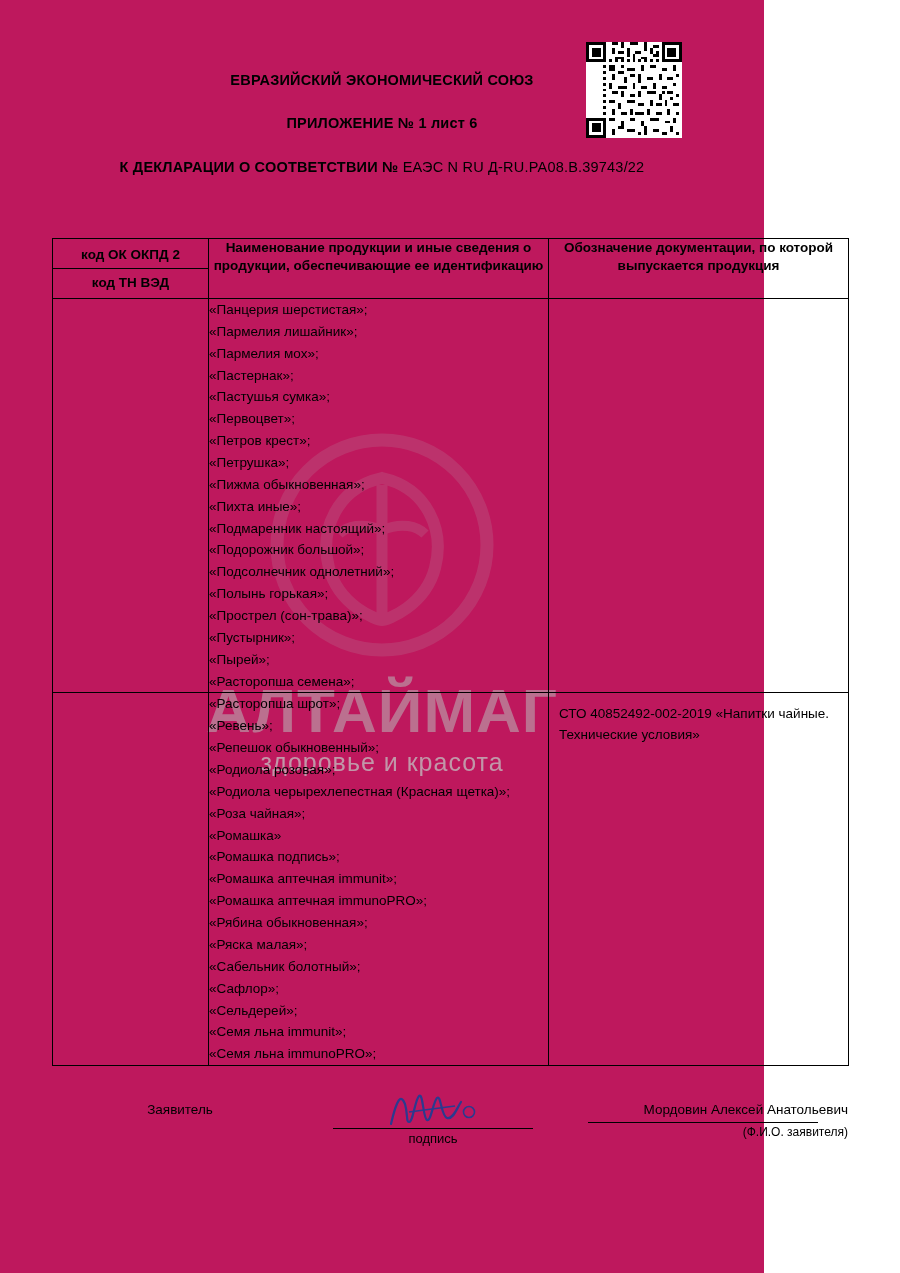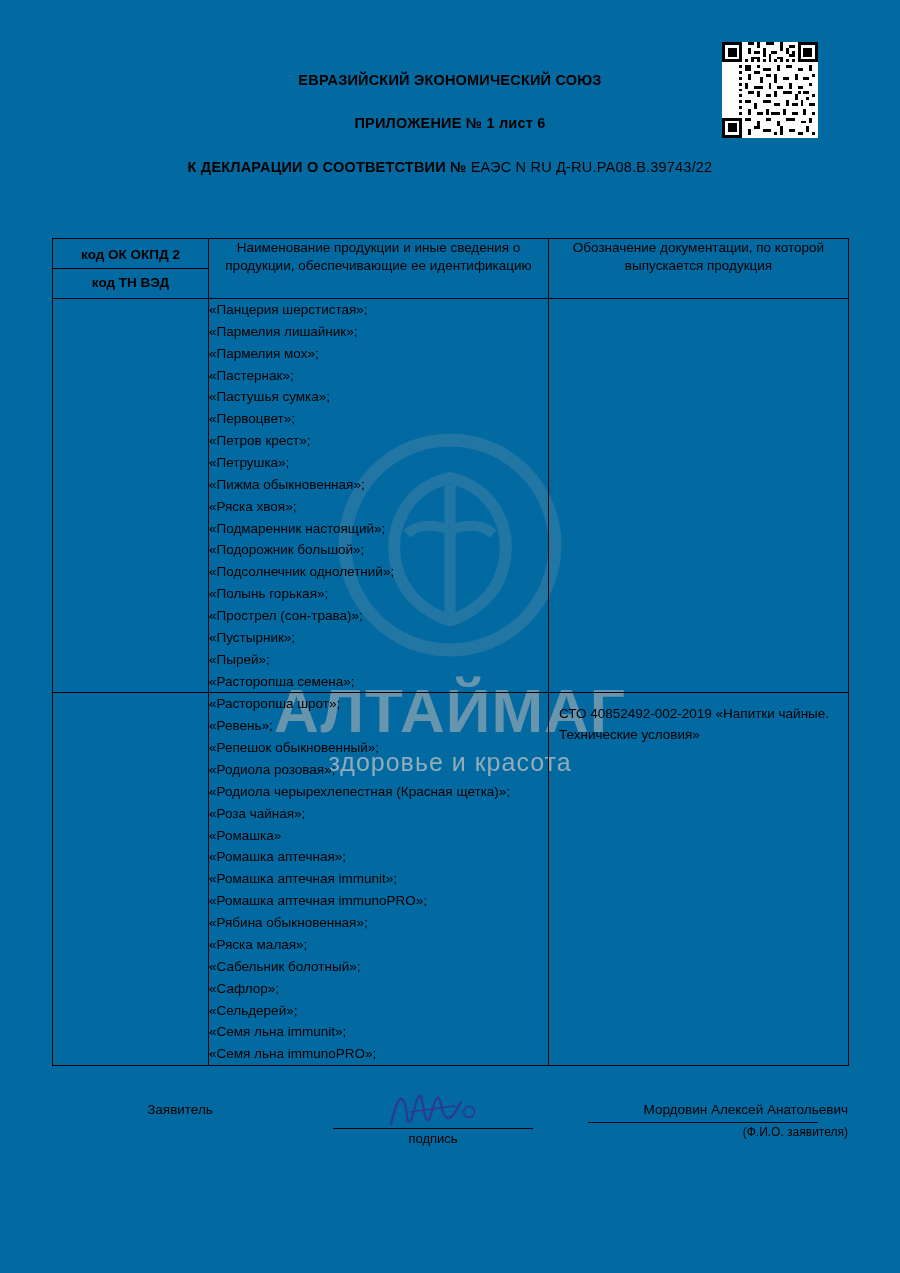--- a/index.html
+++ b/index.html
@@ -11,23 +11,23 @@
     width: 900px;
     height: 1273px;
     position: relative;
     font-family: "Liberation Sans", sans-serif;
     color: #000000;
     overflow: hidden;
   }
 
   .page {
     position: relative;
-    width: 900px;
+    width: 764px;
     height: 1273px;
-    background: #0369a1;
+    background: #be185d;
   }
 
   
   .header {
     padding-top: 72px;
     text-align: center;
   }
   .header .line {
     font-weight: bold;
     font-size: 14.5px;
@@ -113,21 +113,21 @@
     border: 1px solid #000;
     vertical-align: top;
     padding: 0;
   }
   .col1 { width: 156px; }
   .col2 { width: 340px; }
   .col3 { width: 300px; }
 
   .hdr-cell {
     text-align: center;
-    font-weight: normal;
+    font-weight: bold;
     font-size: 13.5px;
     line-height: 1.35;
     padding: 8px 6px 10px 6px;
   }
   .hdr-split-top {
     font-weight: bold;
     font-size: 13.5px;
     text-align: center;
     padding: 8px 4px 6px 4px;
     border-bottom: 1px solid #000;
@@ -389,21 +389,21 @@
           <td class="cell-pad">
             <div class="prod-line">«Панцерия шерстистая»;</div>
             <div class="prod-line">«Пармелия лишайник»;</div>
             <div class="prod-line">«Пармелия мох»;</div>
             <div class="prod-line">«Пастернак»;</div>
             <div class="prod-line">«Пастушья сумка»;</div>
             <div class="prod-line">«Первоцвет»;</div>
             <div class="prod-line">«Петров крест»;</div>
             <div class="prod-line">«Петрушка»;</div>
             <div class="prod-line">«Пижма обыкновенная»;</div>
-            <div class="prod-line">«Ряска хвоя»;</div>
+            <div class="prod-line">«Пихта иные»;</div>
             <div class="prod-line">«Подмаренник настоящий»;</div>
             <div class="prod-line">«Подорожник большой»;</div>
             <div class="prod-line">«Подсолнечник однолетний»;</div>
             <div class="prod-line">«Полынь горькая»;</div>
             <div class="prod-line">«Прострел (сон-трава)»;</div>
             <div class="prod-line">«Пустырник»;</div>
             <div class="prod-line">«Пырей»;</div>
             <div class="prod-line">«Расторопша семена»;</div>
           </td>
           <td class="empty-cell"></td>
@@ -411,21 +411,21 @@
         <tr>
           <td class="empty-cell"></td>
           <td class="cell-pad">
             <div class="prod-line">«Расторопша шрот»;</div>
             <div class="prod-line">«Ревень»;</div>
             <div class="prod-line">«Репешок обыкновенный»;</div>
             <div class="prod-line">«Родиола розовая»;</div>
             <div class="prod-line wrap">«Родиола черырехлепестная (Красная щетка)»;</div>
             <div class="prod-line">«Роза чайная»;</div>
             <div class="prod-line">«Ромашка»</div>
-            <div class="prod-line">«Ромашка аптечная»;</div>
+            <div class="prod-line">«Ромашка подпись»;</div>
             <div class="prod-line">«Ромашка аптечная immunit»;</div>
             <div class="prod-line">«Ромашка аптечная immunoPRO»;</div>
             <div class="prod-line">«Рябина обыкновенная»;</div>
             <div class="prod-line">«Ряска малая»;</div>
             <div class="prod-line">«Сабельник болотный»;</div>
             <div class="prod-line">«Сафлор»;</div>
             <div class="prod-line">«Сельдерей»;</div>
             <div class="prod-line">«Семя льна immunit»;</div>
             <div class="prod-line">«Семя льна immunoPRO»;</div>
           </td>

